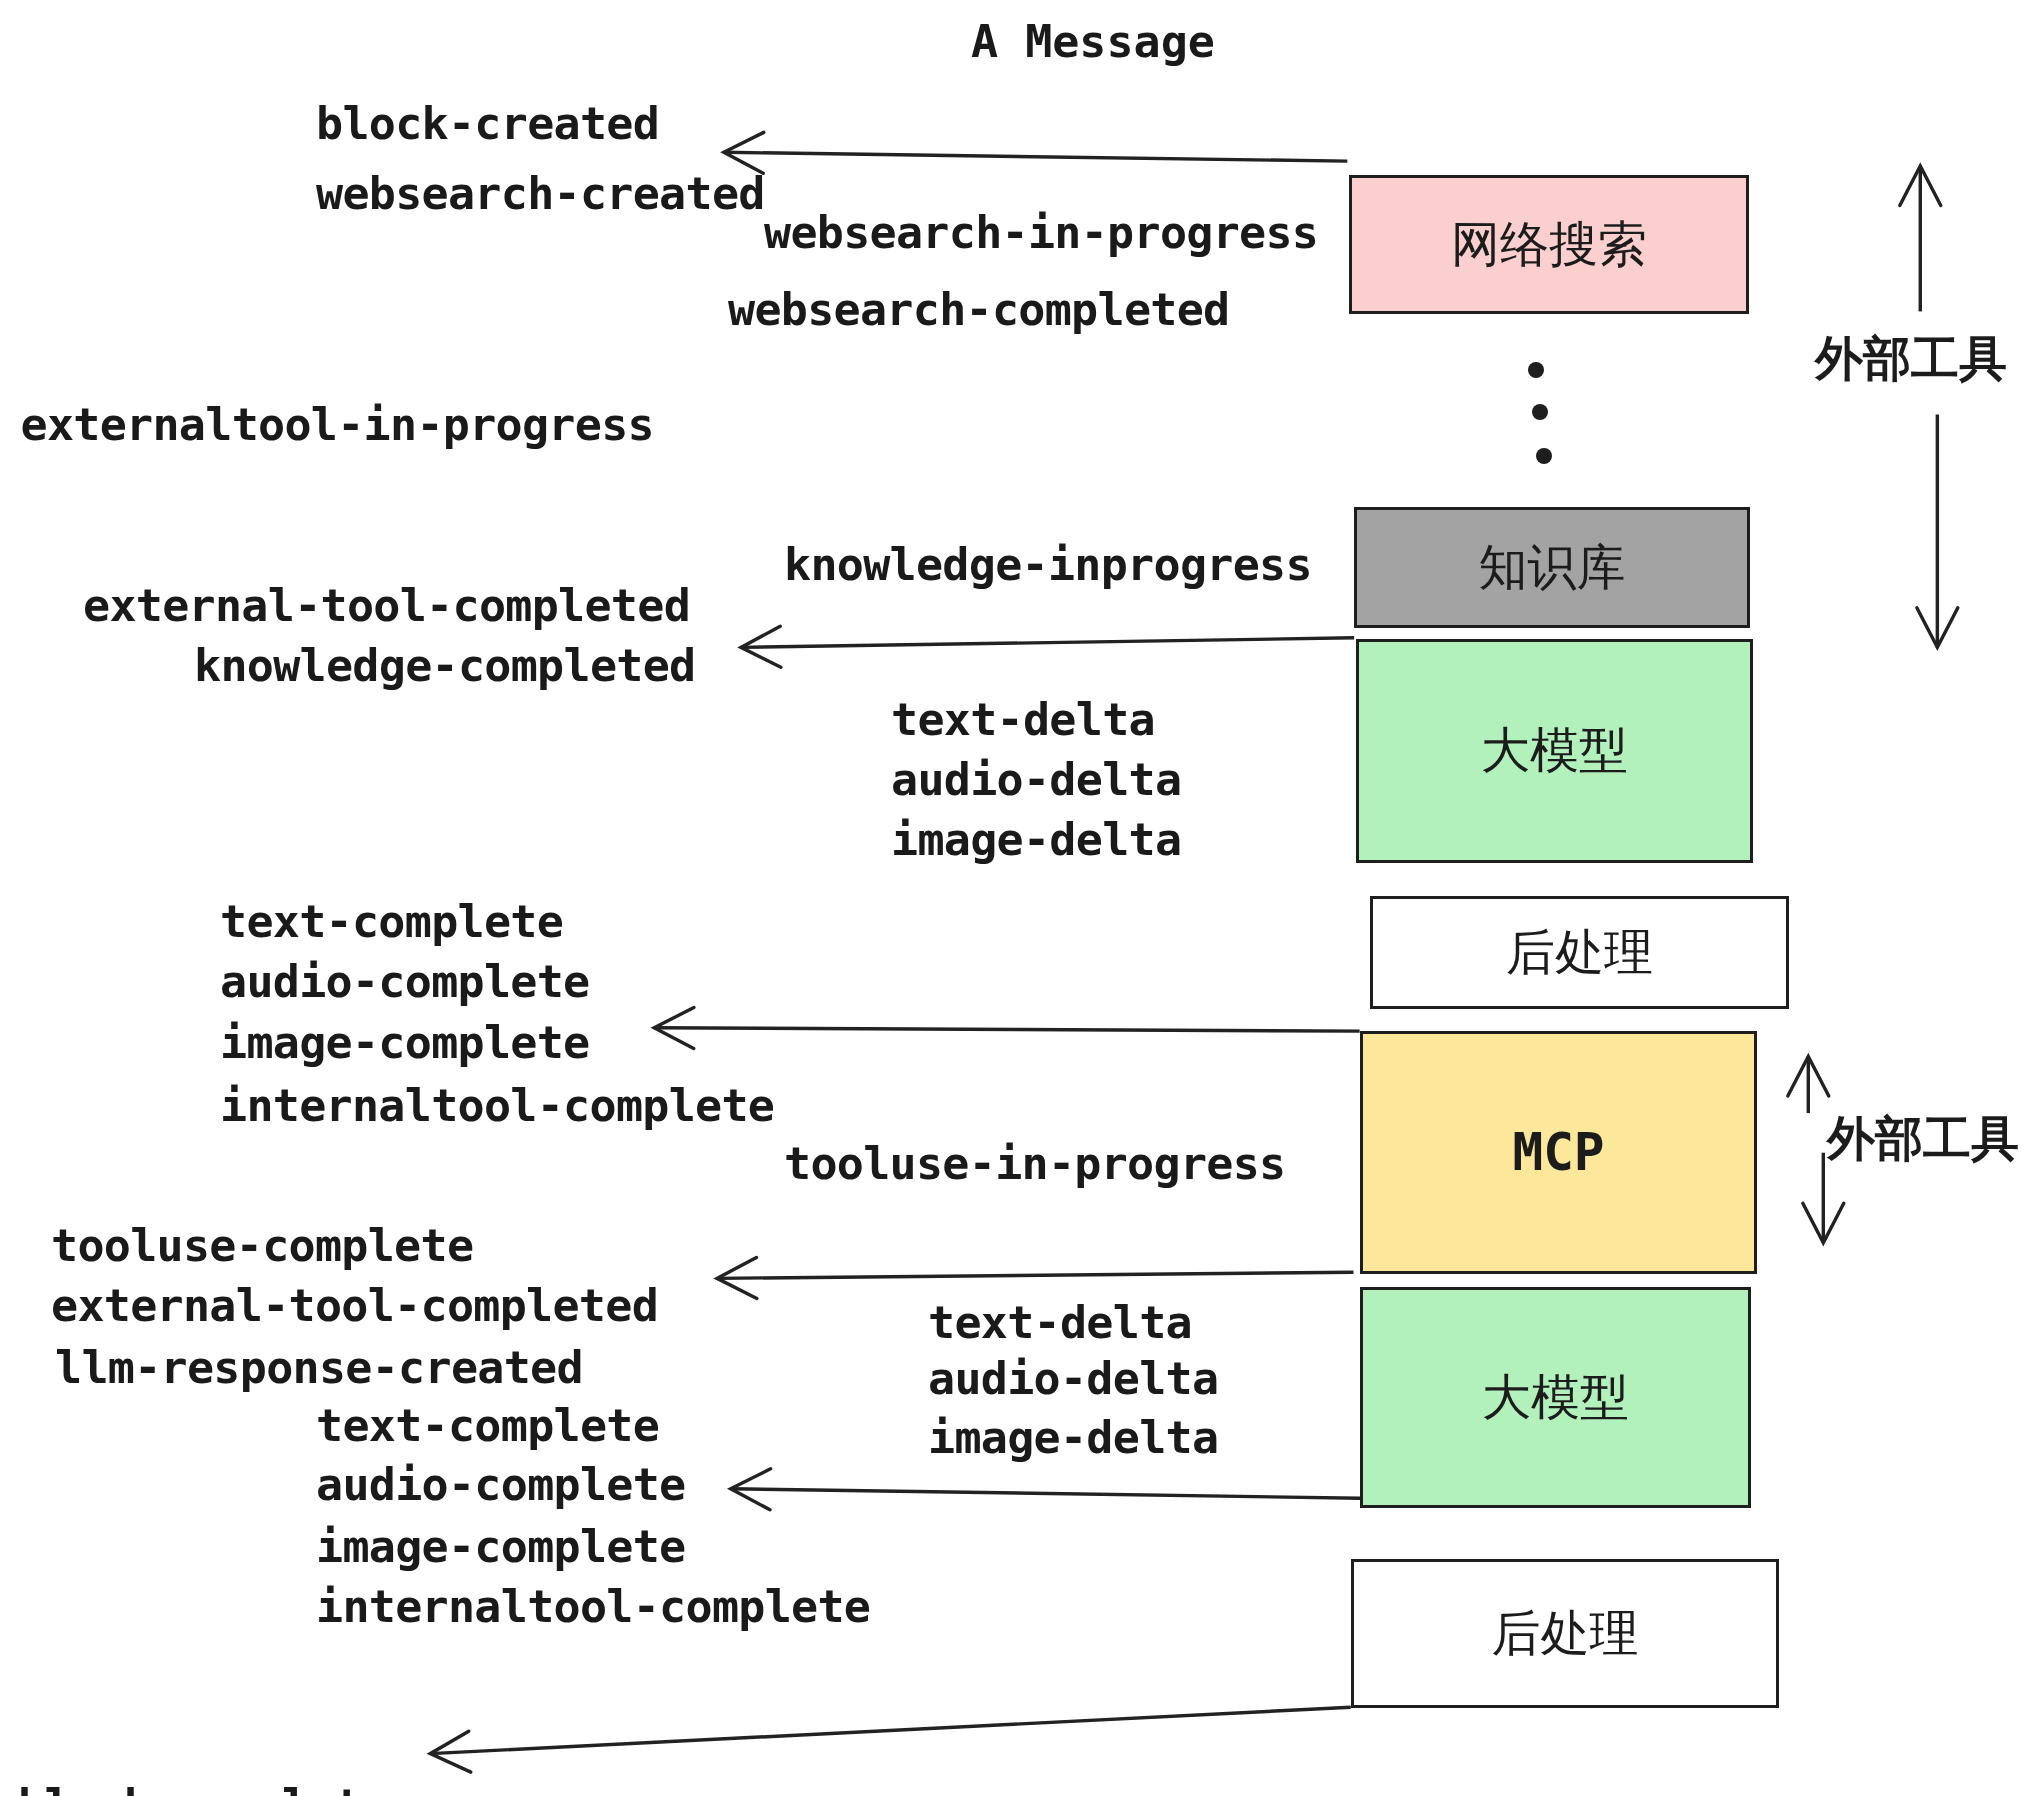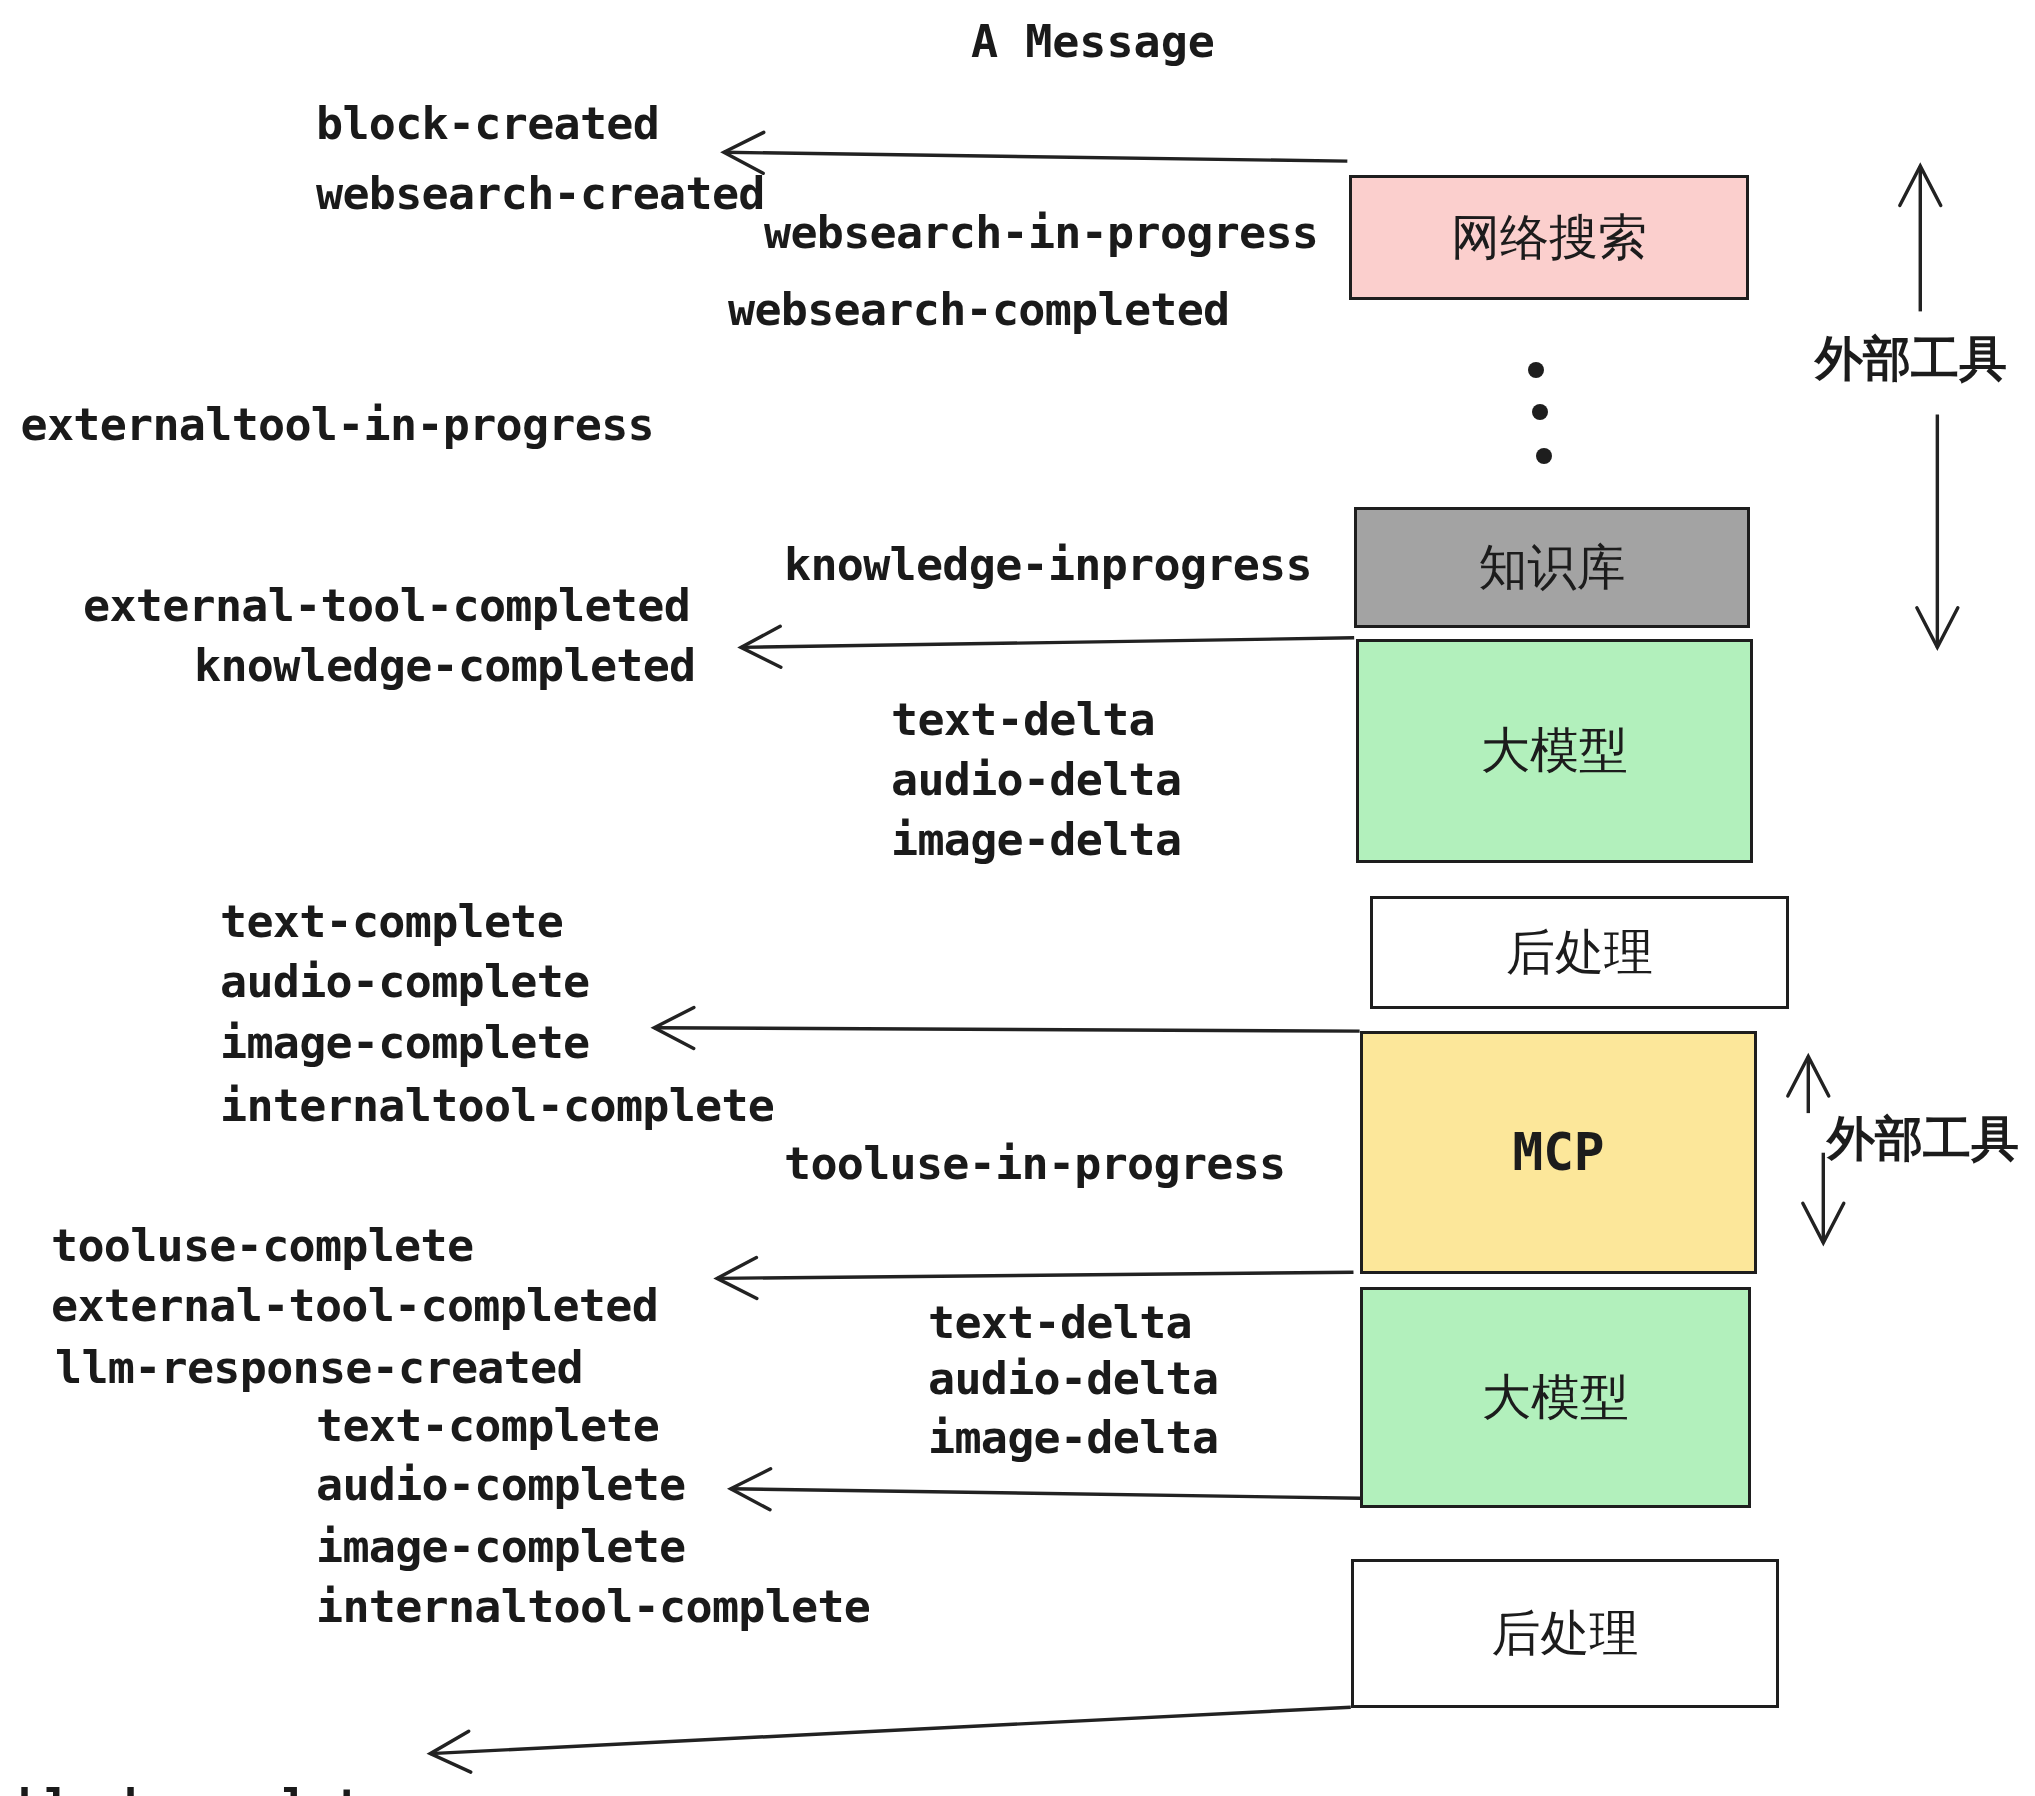--- a/index.html
+++ b/index.html
@@ -87,21 +87,21 @@
         <line x1="1978" y1="2500" x2="630" y2="2568" stroke="#222222" stroke-width="5" marker-end="url(#head)"></line>
         <line x1="2812" y1="456" x2="2812" y2="243" stroke="#222222" stroke-width="5" marker-end="url(#head)"></line>
         <line x1="2837" y1="607" x2="2837" y2="948" stroke="#222222" stroke-width="5" marker-end="url(#head)"></line>
         <line x1="2648" y1="1630" x2="2648" y2="1547" stroke="#222222" stroke-width="5" marker-end="url(#head)"></line>
         <line x1="2670" y1="1688" x2="2670" y2="1820" stroke="#222222" stroke-width="5" marker-end="url(#head)"></line>
       </g>
   </svg>
 
   <div id="page-title">A Message</div>
 
-<div class="box" style="left: 1349px; top: 175px; width: 400px; height: 125px; background: rgb(251, 207, 205);">
+<div class="box" style="left: 1349px; top: 175px; width: 400px; height: 139px; background: rgb(251, 207, 205);">
       <span class="lbl">网络搜索</span>
     </div>
     <div class="box" style="left: 1354px; top: 507px; width: 396px; height: 121px; background: #a3a3a3;">
       <span class="lbl">知识库</span>
     </div>
     <div class="box" style="left: 1356px; top: 639px; width: 397px; height: 224px; background: rgb(178, 240, 188);">
       <span class="lbl">大模型</span>
     </div>
     <div class="box" style="left: 1370px; top: 896px; width: 419px; height: 113px; background: rgb(255, 255, 255);">
       <span class="lbl">后处理</span>

